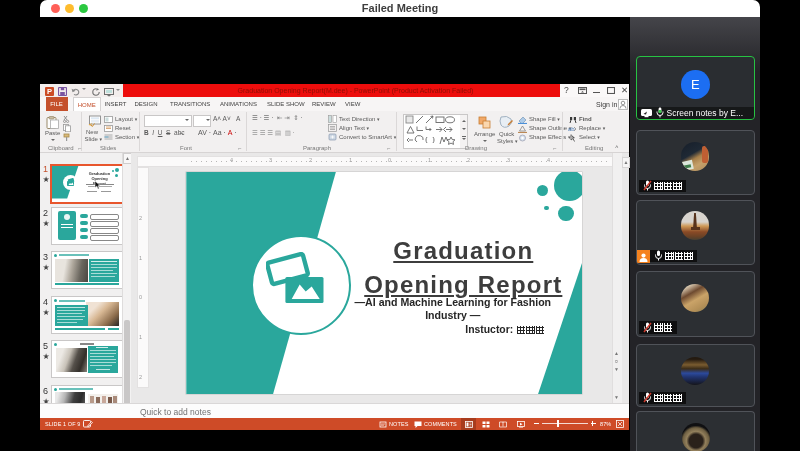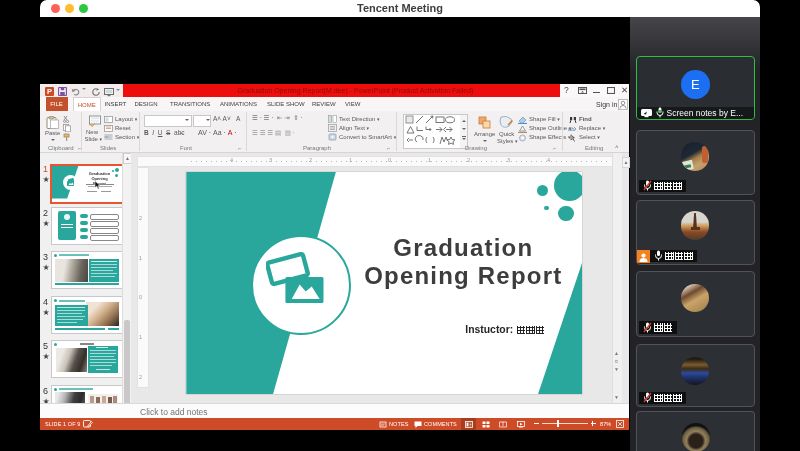--- a/index.html
+++ b/index.html
@@ -42,21 +42,21 @@
   #notes{left:0;top:318.5px;width:589px;height:15px;background:#fcfcfc;border-top:1px solid #d9d7d7;color:#737373;font-size:8.5px;}
   #status{left:0;top:333.5px;width:589px;height:12.5px;background:#ce4b27;color:#fff;font-size:6px;}
   .st{top:3px;letter-spacing:0.1px;font-size:5.5px;}
 </style></head>
 <body>
 
   <div class="abs" id="macbar">
     <div class="abs light" style="left:10.5px;background:#ff5f57"></div>
     <div class="abs light" style="left:24.5px;background:#febc2e"></div>
     <div class="abs light" style="left:38.5px;background:#2bc840"></div>
-    <div class="abs" id="macttl">Tencent Meeting</div>
+    <div class="abs" id="macttl">Failed Meeting</div>
   </div>
 
   <div class="abs" id="sidebar">
     <div class="abs grad"></div>
 
     <div class="abs tile" style="top:39px;height:61.5px;border:1.5px solid #27c343;background:#2a2d31;">
       <div class="abs" style="left:44.5px;top:13px;width:28.5px;height:28.5px;border-radius:50%;background:#1c6ef2;color:#fff;font-size:13px;text-align:center;line-height:29px;">E</div>
       <div class="abs" style="left:0;bottom:0;width:117px;height:12px;background:rgba(10,10,10,.6);color:#fff;font-size:8.5px;display:flex;align-items:center;">
         <svg class="abs" style="left:4px;top:1px" width="11" height="10" viewBox="0 0 11 10">
           <rect x="0" y="1" width="11" height="7" rx="1.5" fill="#fff"></rect>
@@ -524,25 +524,26 @@
       <div class="abs" style="left:357.7px;top:34.2px;width:4.6px;height:4.6px;border-radius:50%;background:#2aa79c;"></div>
       <div class="abs" style="left:372.2px;top:34px;width:15.6px;height:15.6px;border-radius:50%;background:#2aa79c;"></div>
       <div class="abs" style="left:65.2px;top:63.4px;width:96px;height:96px;border-radius:50%;background:#fff;border:2.2px solid #2aa79c;"></div>
       <svg class="abs" style="left:80px;top:80px" width="68" height="55" viewBox="0 0 68 55">
         <g transform="rotate(-15 21.5 17)">
           <rect x="3" y="6" width="37" height="22" rx="2" fill="#fff" stroke="#2aa79c" stroke-width="4.4"></rect>
         </g>
         <rect x="19.4" y="24.9" width="38.1" height="26" rx="1.5" fill="#2aa79c"></rect>
         <path d="M25.7 47 L33.7 32.5 L39.7 39.5 L45.7 34.5 L53.7 47 Z" fill="#fff"></path>
       </svg>
-      <div class="abs" style="left:138px;top:62.7px;width:278px;text-align:center;font-size:24px;font-weight:bold;color:#3d3d3d;line-height:28px;letter-spacing:1.2px;">Graduation<br>Opening Report</div>
+      <div class="abs" style="left:138px;top:62.7px;width:278px;text-align:center;font-size:24px;font-weight:bold;color:#3d3d3d;line-height:34px;letter-spacing:1.2px;text-decoration:underline;">Graduation<br>Opening Report</div>
+      <div class="abs" style="left:128px;top:124.3px;width:277px;text-align:center;font-size:10.6px;font-weight:bold;color:#262626;line-height:12.8px;">—AI and Machine Learning for Fashion<br>Industry —</div>
       <div class="abs" style="left:279px;top:152.8px;font-size:10.4px;font-weight:bold;color:#262626;">Instuctor: <span class="cjk"></span><span class="cjk"></span><span class="cjk"></span></div>
     </div>
     <div class="abs" id="notes">
-      <span class="abs" style="left:100px;top:3px;">Click to add notes</span>
+      <span class="abs" style="left:100px;top:3px;">Quick to add notes</span>
     </div>
     <div class="abs" id="status">
       <div class="abs st" style="left:5px;">SLIDE 1 OF 9</div>
       <svg class="abs" style="left:43px;top:2px" width="10" height="8" viewBox="0 0 10 8">
         <rect x="0.5" y="0.5" width="7" height="6.5" rx="0.8" fill="none" stroke="#fff" stroke-width="0.9"></rect>
         <path d="M5 5.5 L8.5 1.5 L9.5 2.5 L6 6.2 L4.6 6.4 Z" fill="#ce4b27" stroke="#fff" stroke-width="0.8"></path>
       </svg>
       <svg class="abs" style="left:339px;top:3px" width="8" height="8" viewBox="0 0 8 8">
         <rect x="1" y="1" width="6" height="5" fill="none" stroke="#fff" stroke-width="0.8"></rect>
         <path d="M2 3 h4 M2 4.2 h3" stroke="#fff" stroke-width="0.6"></path>

